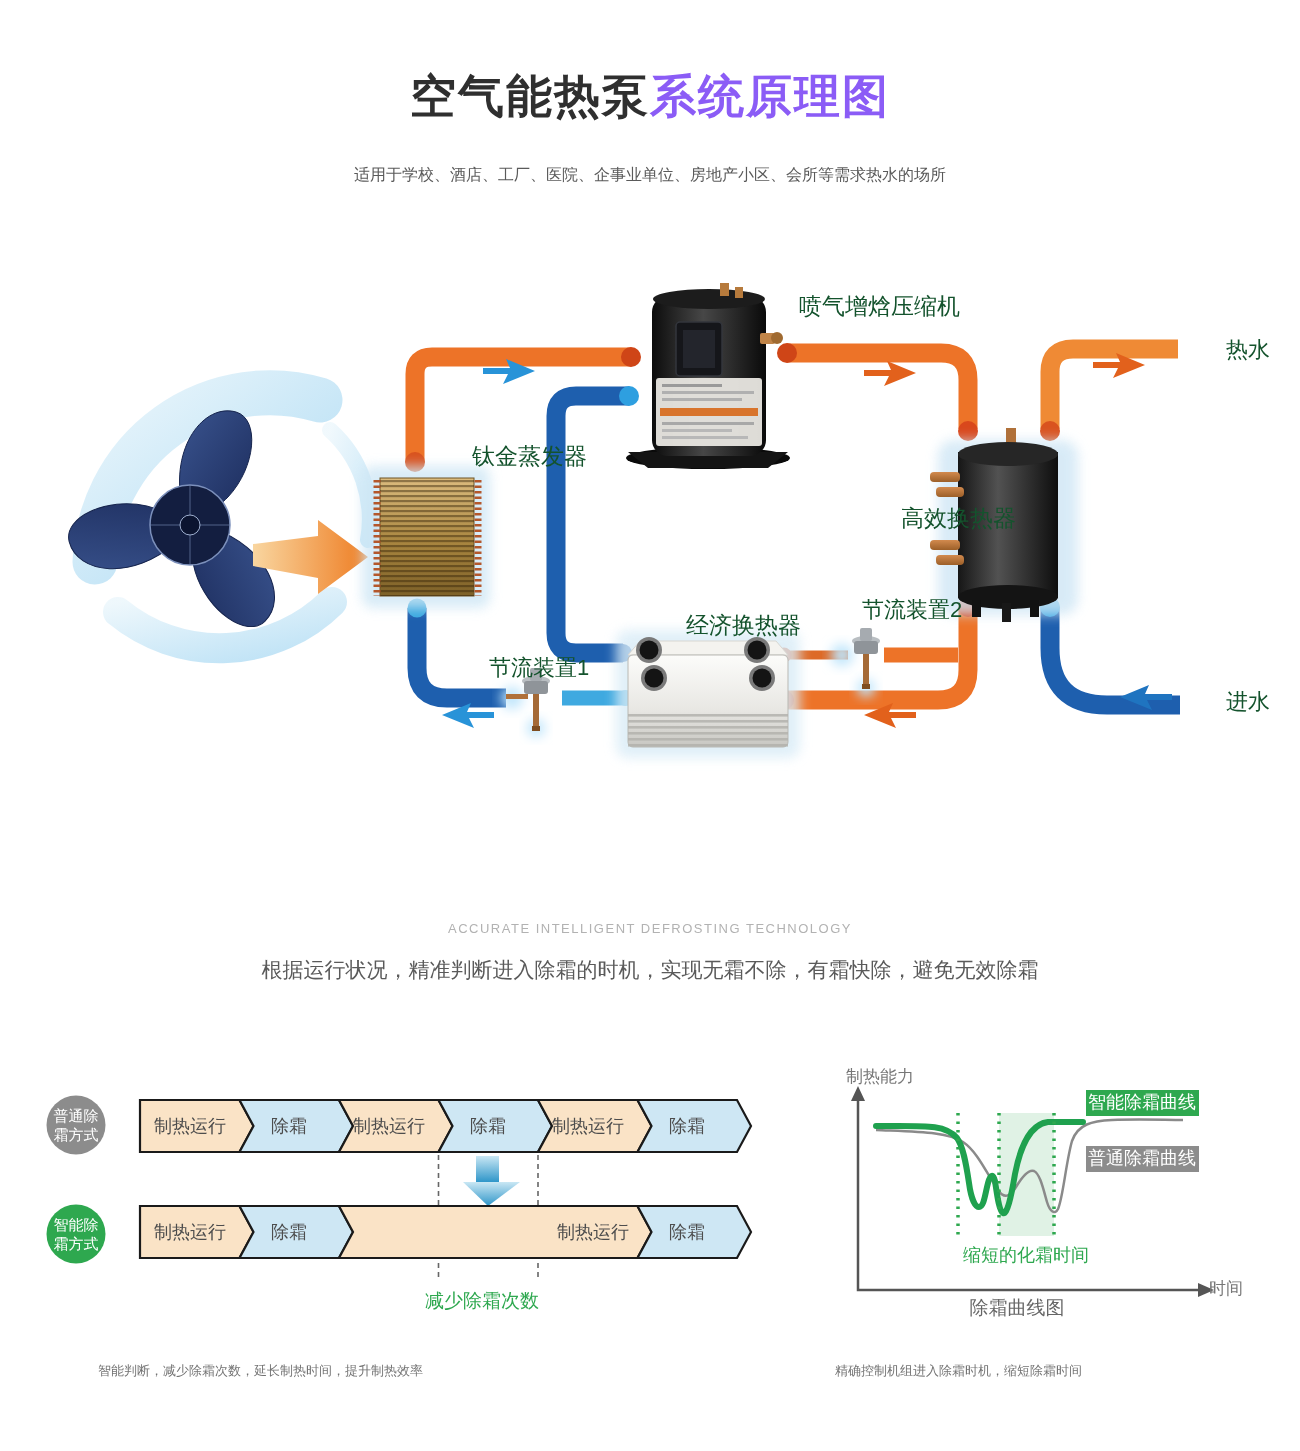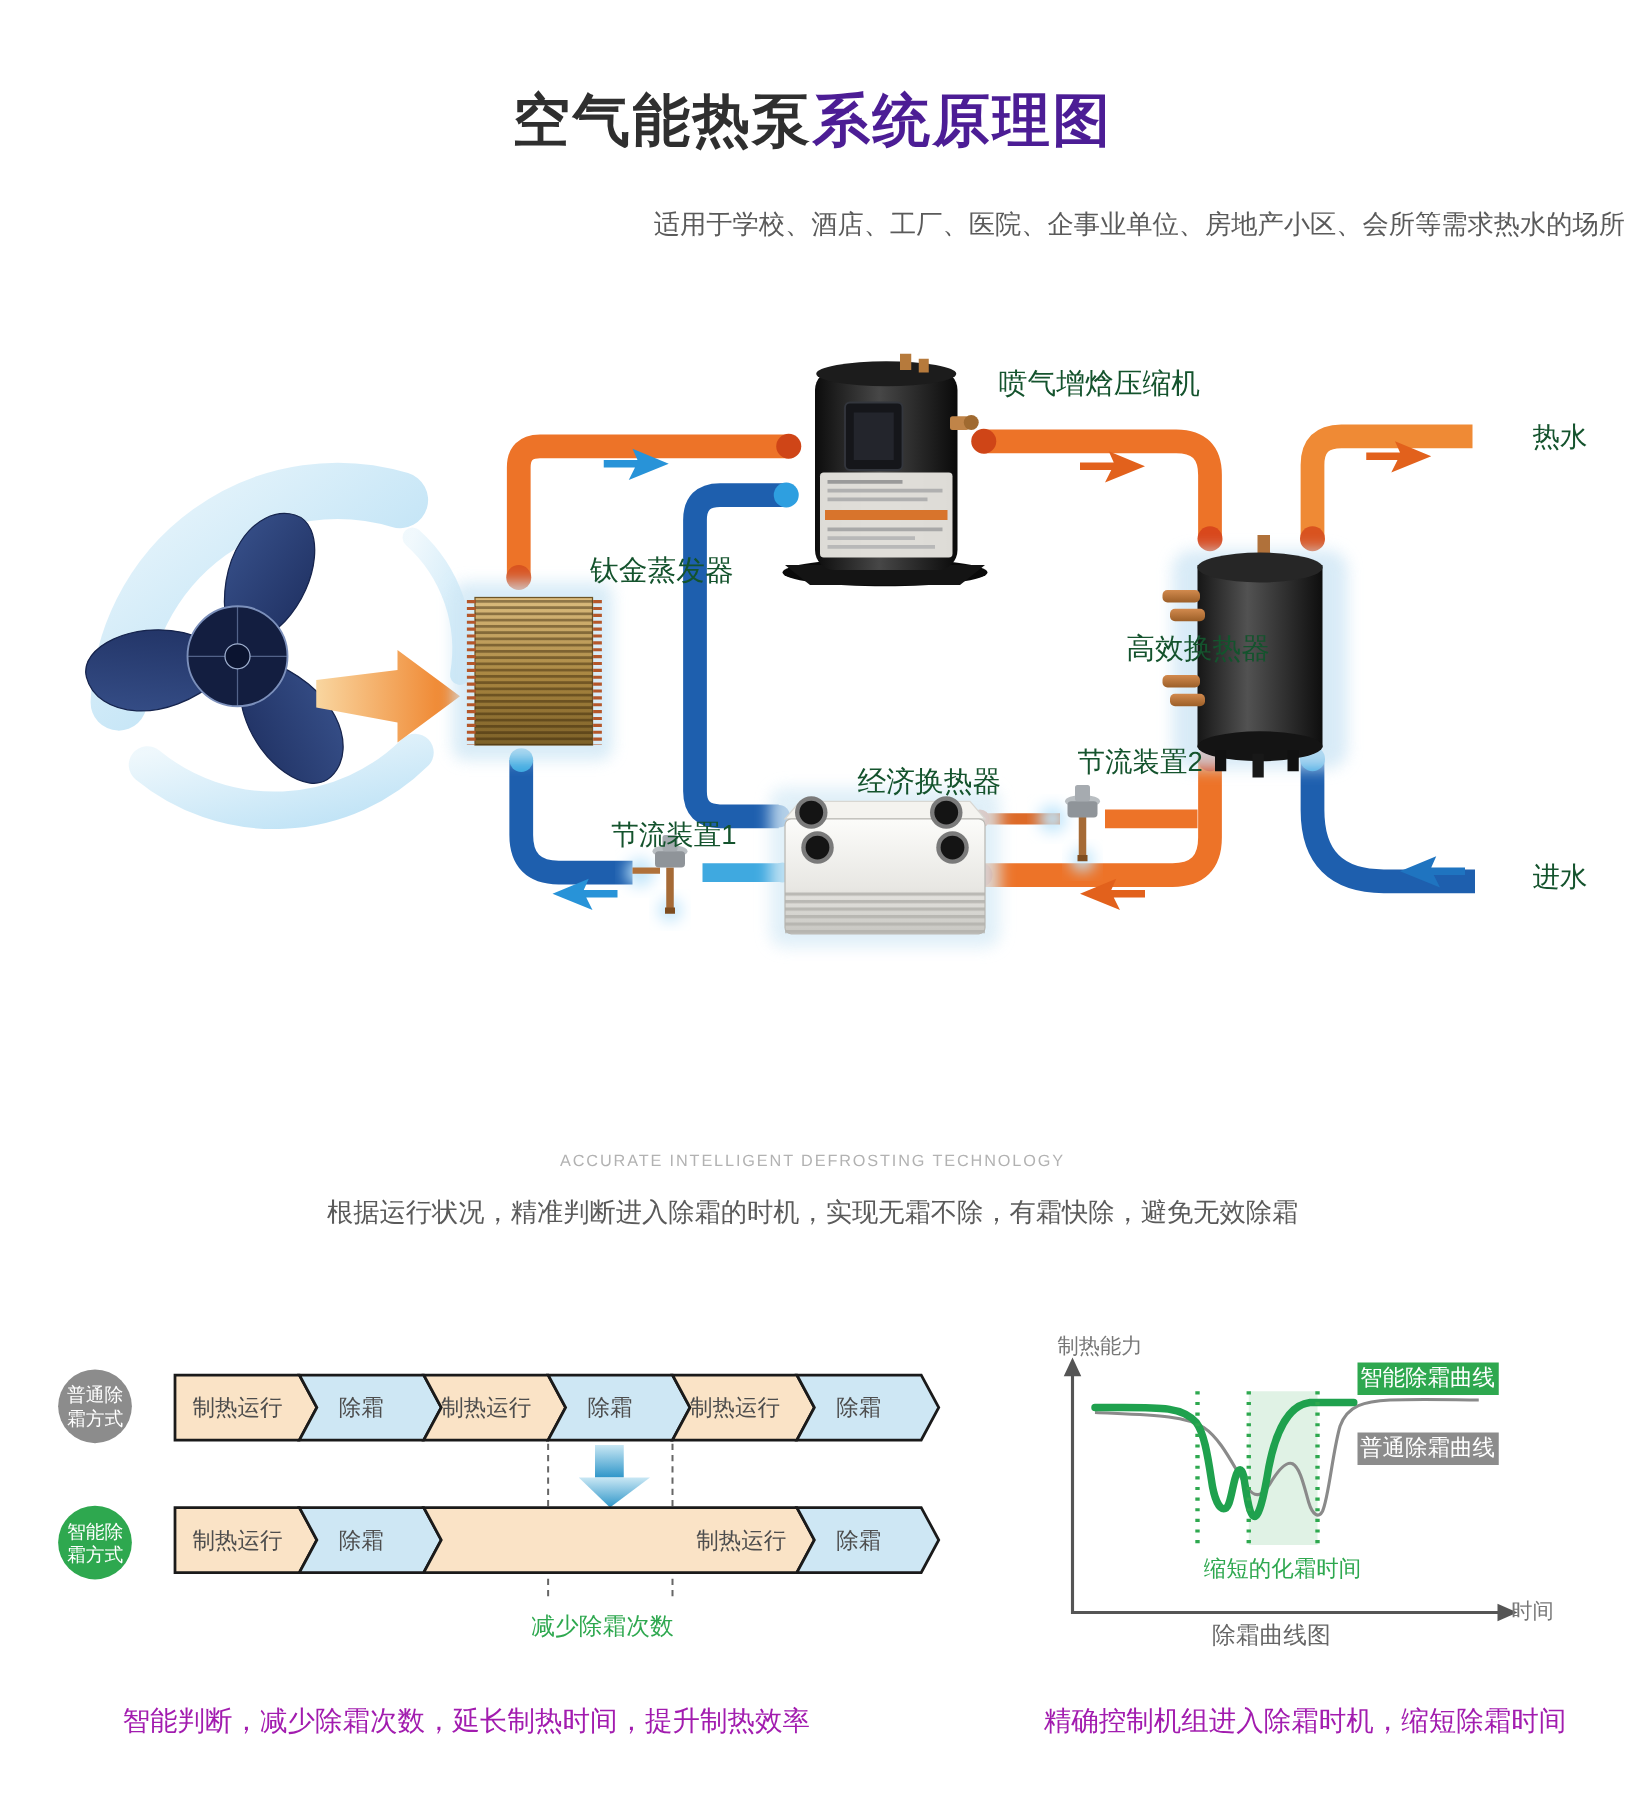--- a/index.html
+++ b/index.html
@@ -1,30 +1,30 @@
 <!DOCTYPE html>
 <html><head>
 <meta charset="utf-8">
 <style>
   html,body{margin:0;padding:0;background:#fff;}
   .page{position:relative;width:1300px;height:1451px;background:#ffffff;overflow:hidden;
         font-family:"Liberation Sans","DejaVu Sans",sans-serif;}
   .abs{position:absolute;}
   .center{left:0;width:100%;text-align:center;}
   .h1{top:66px;font-size:46px;font-weight:700;letter-spacing:2px;color:#2f2f2f;}
-  .h1 .green, .h2 .green{color:#4c1d95;}
+  .h1 .green, .h2 .green{color:#8b5cf6;}
   .h2{top:854px;font-size:44px;font-weight:700;letter-spacing:2px;color:#2f2f2f;}
   .subtitle1{top:136px;font-size:13px;letter-spacing:1.5px;color:#b2b2b2;}
   .subtitle2{top:921px;font-size:13px;letter-spacing:1.5px;color:#b2b2b2;}
-  .desc1{top:165px;font-size:21px;color:#5a5a5a;text-align:right;}
+  .desc1{top:165px;font-size:16px;color:#5a5a5a;}
   .desc2{top:956px;font-size:21px;color:#5a5a5a;}
   .slabel{position:absolute;color:#14532d;font-size:23px;white-space:nowrap;padding-left:36px;}
   .slabel.small{font-size:22px;}
   .slabel.big{font-size:22px;}
-  .caption{position:absolute;top:1362px;font-size:22px;color:#a21caf;white-space:nowrap;}
+  .caption{position:absolute;top:1362px;font-size:13px;color:#737373;white-space:nowrap;}
   svg{position:absolute;left:0;top:0;}
   svg text{font-family:"Liberation Sans","DejaVu Sans",sans-serif;}
 </style>
 </head>
 <body>
 
 <div class="page">
 
   <div class="abs center h1">
     <span>空气能热泵</span><span class="green">系统原理图</span>

